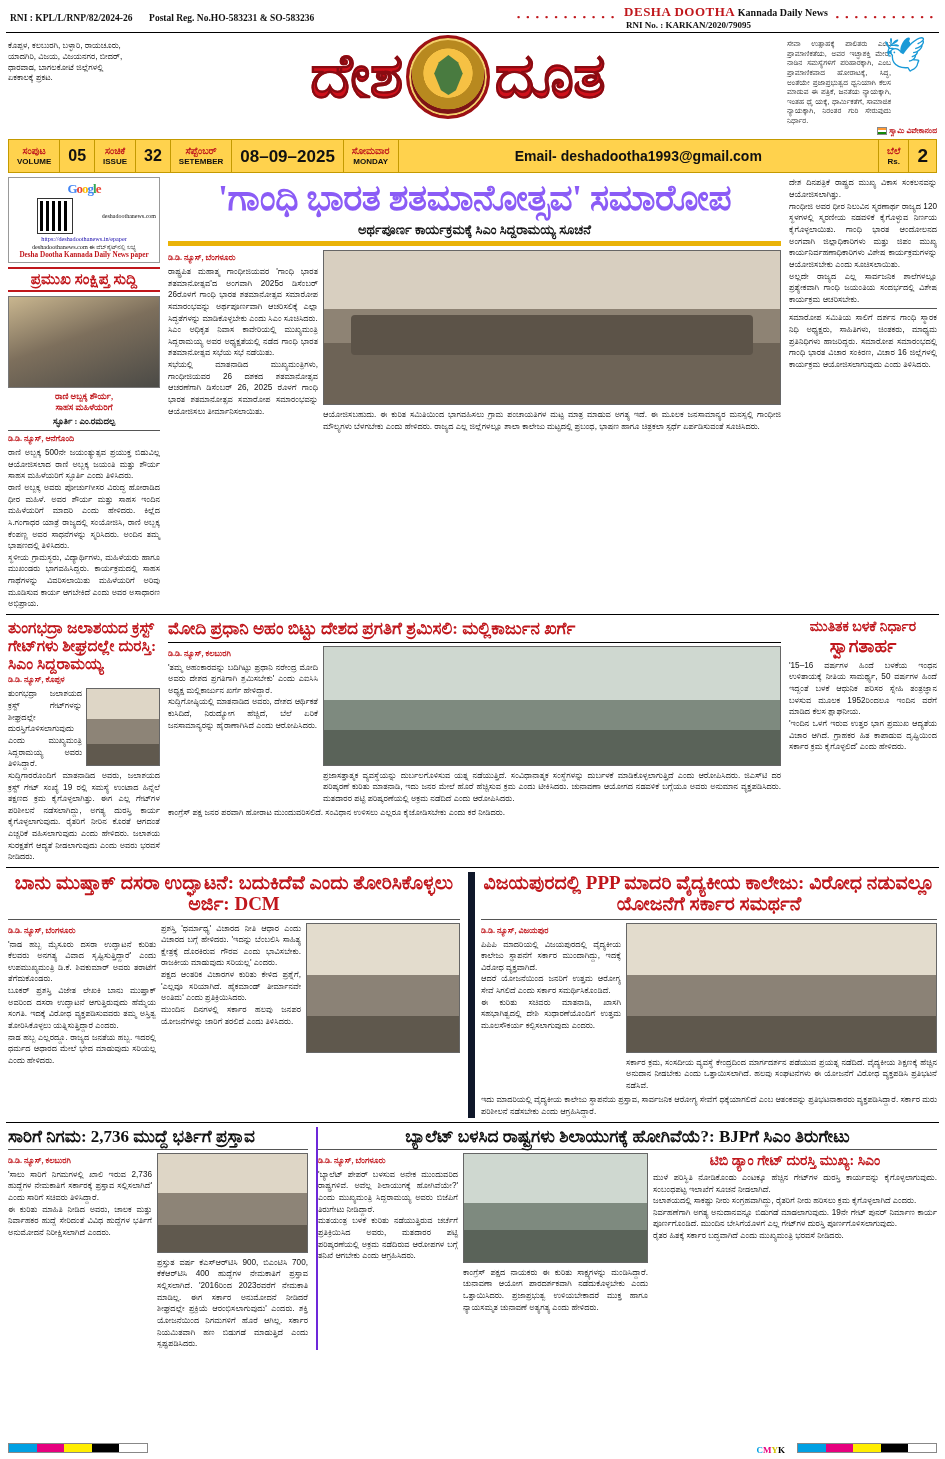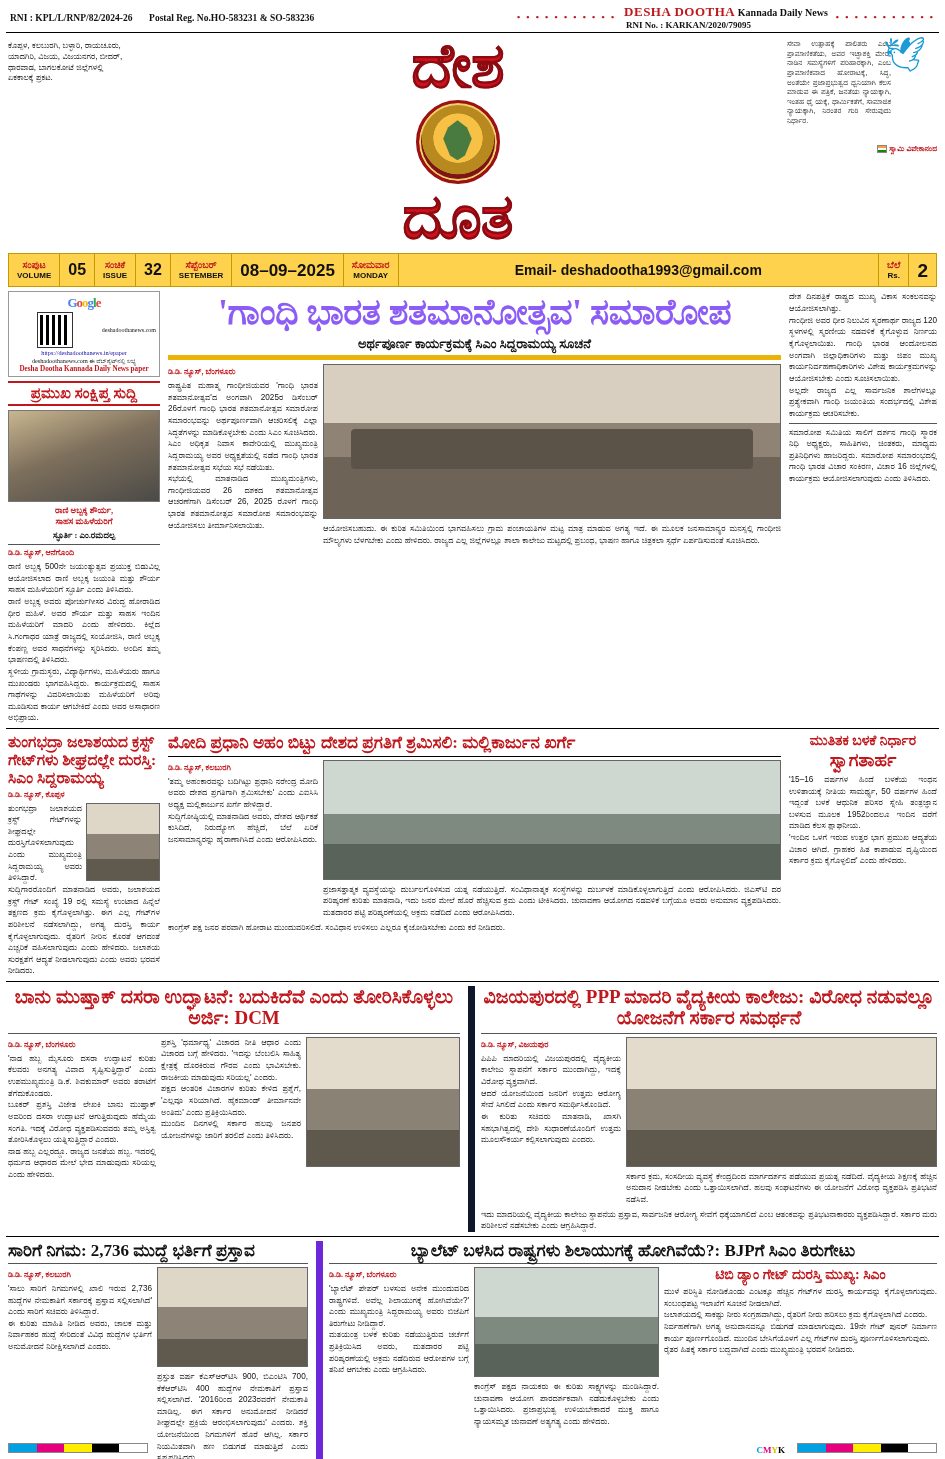--- a/index.html
+++ b/index.html
@@ -49,21 +49,21 @@
     border:3px solid #9d1115; display:inline-block; vertical-align:middle;
     position:relative; margin:0 2px;
     box-shadow:0 0 0 2px #f4cf6b inset;
   }
   .emblem:after{
     content:""; position:absolute; left:50%; top:50%; width:34px;height:40px;
     transform:translate(-50%,-55%);
     background:#2a6e3f; clip-path:polygon(50% 0,78% 18%,92% 46%,72% 88%,50% 100%,28% 88%,8% 46%,22% 18%);
     opacity:.85;
   }
-  .title-row { display:flex; align-items:center; gap:2px;flex-direction:column;}
+  .title-row { display:flex; align-items:center; justify-content:center; gap:2px;}
   .subtitle {
     font-size:13px; color:#c0171c; font-weight:bold; margin-top:-6px;
   }
   .sharana-band {
     display:inline-block; background:#6a2d8e; color:#fff; font-size:9px; font-weight:bold;
     padding:2px 10px; border-radius:2px; margin-top:2px;
   }
   .sharana-top { font-size:8.5px; font-weight:bold; color:#111; }
   .kannada-tag { font-size:11px; font-weight:bold; color:#111; text-align:right;}
   .bird {
@@ -178,21 +178,21 @@
       <div class="title-row">
         <span class="title-big">ದೇಶ</span>
         <span class="emblem"></span>
         <span class="title-big">ದೂತ</span>
       </div>
     </div>
 
     <div class="mast-right">
       <div class="bird">🕊</div>
       <div style="padding-right:46px;">ಸೇವಾ ಉತ್ಸಾಹಕ್ಕೆ ಪಾಲಿತರು ಎಂಬ ಪ್ರಾಮಾಣಿಕತೆಯ, ಅವರ ಇಚ್ಛಾಶಕ್ತಿ ಮೇರೆ, ನಾಡಿನ ಸಮಸ್ಯೆಗಳಿಗೆ ಪರಿಹಾರಕ್ಕಾಗಿ, ಎಂಬ ಪ್ರಾಮಾಣಿಕವಾದ ಹೋರಾಟಕ್ಕೆ, ಸಿದ್ಧ, ಅಂತೆಯೇ ಪ್ರಜಾಪ್ರಭುತ್ವದ ಧ್ವನಿಯಾಗಿ ಕೆಲಸ ಮಾಡುವ ಈ ಪತ್ರಿಕೆ, ಜನತೆಯ ನ್ಯಾಯಕ್ಕಾಗಿ, ಇಂತಹ ಧೈ ಯಕ್ಕೆ, ಧಾರ್ಮಿಕತೆಗೆ, ಸಾಮಾಜಿಕ ನ್ಯಾಯಕ್ಕಾಗಿ, ನಿರಂತರ ಗುರಿ ಸೇರುವುದು ನಿರ್ಧಾರ.</div>
-      <div style="margin-top:18px;font-size:7.5px;font-weight:bold;color:#c0171c;text-align:right;">
+      <div style="margin-top:0;font-size:7.5px;font-weight:bold;color:#c0171c;text-align:right;">
         <span class="flag-icon"></span>
         <span>ಸ್ವಾಮಿ ವಿವೇಕಾನಂದ</span>
       </div>
     </div>
   </div>
 
   <div class="infobar">
     <div class="infocell">
       <span class="k">ಸಂಪುಟ</span>
       <span class="e">VOLUME</span>
@@ -379,21 +379,21 @@
 ಈ ಕುರಿತು ಮಾಹಿತಿ ನೀಡಿದ ಅವರು, ಚಾಲಕ ಮತ್ತು ನಿರ್ವಾಹಕರ ಹುದ್ದೆ ಸೇರಿದಂತೆ ವಿವಿಧ ಹುದ್ದೆಗಳ ಭರ್ತಿಗೆ ಅನುಮೋದನೆ ನಿರೀಕ್ಷಿಸಲಾಗಿದೆ ಎಂದರು.</div>
         </div>
         <div style="flex:1;">
           <div class="ph-sm" style="height:100px;"></div>
           <div class="body-k" style="margin-top:4px;" style2="">ಪ್ರಸ್ತುತ ವರ್ಷ ಕೆಎಸ್‌ಆರ್‌ಟಿಸಿ 900, ಬಿಎಂಟಿಸಿ 700, ಕೆಕೆಆರ್‌ಟಿಸಿ 400 ಹುದ್ದೆಗಳ ನೇಮಕಾತಿಗೆ ಪ್ರಸ್ತಾವ ಸಲ್ಲಿಸಲಾಗಿದೆ. '2016ರಿಂದ 2023ರವರೆಗೆ ನೇಮಕಾತಿ ಮಾಡಿಲ್ಲ. ಈಗ ಸರ್ಕಾರ ಅನುಮೋದನೆ ನೀಡಿದರೆ ಶೀಘ್ರದಲ್ಲೇ ಪ್ರಕ್ರಿಯೆ ಆರಂಭಿಸಲಾಗುವುದು' ಎಂದರು.
 ಶಕ್ತಿ ಯೋಜನೆಯಿಂದ ನಿಗಮಗಳಿಗೆ ಹೊರೆ ಆಗಿಲ್ಲ. ಸರ್ಕಾರ ನಿಯಮಿತವಾಗಿ ಹಣ ಬಿಡುಗಡೆ ಮಾಡುತ್ತಿದೆ ಎಂದು ಸ್ಪಷ್ಟಪಡಿಸಿದರು.</div>
         </div>
       </div>
     </div>
 
-    <div style="flex:1;padding-left:6px;border-left:7px solid #6d28d9;">
+    <div style="flex:1;border-left:2px solid #6d28d9;">
       <div class="hl-blk" style="font-size:17px;">ಬ್ಯಾಲೆಟ್ ಬಳಸಿದ ರಾಷ್ಟ್ರಗಳು ಶಿಲಾಯುಗಕ್ಕೆ ಹೋಗಿವೆಯೆ?: BJPಗೆ ಸಿಎಂ ತಿರುಗೇಟು</div>
       <div class="hr-thin"></div>
       <div class="three" style="align-items:flex-start;">
         <div style="width:140px;">
           <div class="byline">ಡಿ.ಡಿ. ನ್ಯೂಸ್, ಬೆಂಗಳೂರು</div>
           <div class="body-k" style="white-space:pre-line;">'ಬ್ಯಾಲೆಟ್ ಪೇಪರ್ ಬಳಸುವ ಅನೇಕ ಮುಂದುವರಿದ ರಾಷ್ಟ್ರಗಳಿವೆ. ಅವೆಲ್ಲ ಶಿಲಾಯುಗಕ್ಕೆ ಹೋಗಿವೆಯೇ?' ಎಂದು ಮುಖ್ಯಮಂತ್ರಿ ಸಿದ್ದರಾಮಯ್ಯ ಅವರು ಬಿಜೆಪಿಗೆ ತಿರುಗೇಟು ನೀಡಿದ್ದಾರೆ.
 ಮತಯಂತ್ರ ಬಳಕೆ ಕುರಿತು ನಡೆಯುತ್ತಿರುವ ಚರ್ಚೆಗೆ ಪ್ರತಿಕ್ರಿಯಿಸಿದ ಅವರು, ಮತದಾರರ ಪಟ್ಟಿ ಪರಿಷ್ಕರಣೆಯಲ್ಲಿ ಅಕ್ರಮ ನಡೆದಿರುವ ಆರೋಪಗಳ ಬಗ್ಗೆ ತನಿಖೆ ಆಗಬೇಕು ಎಂದು ಆಗ್ರಹಿಸಿದರು.</div>
         </div>
         <div style="width:185px;">
           <div class="ph-med" style="height:110px;"></div>

